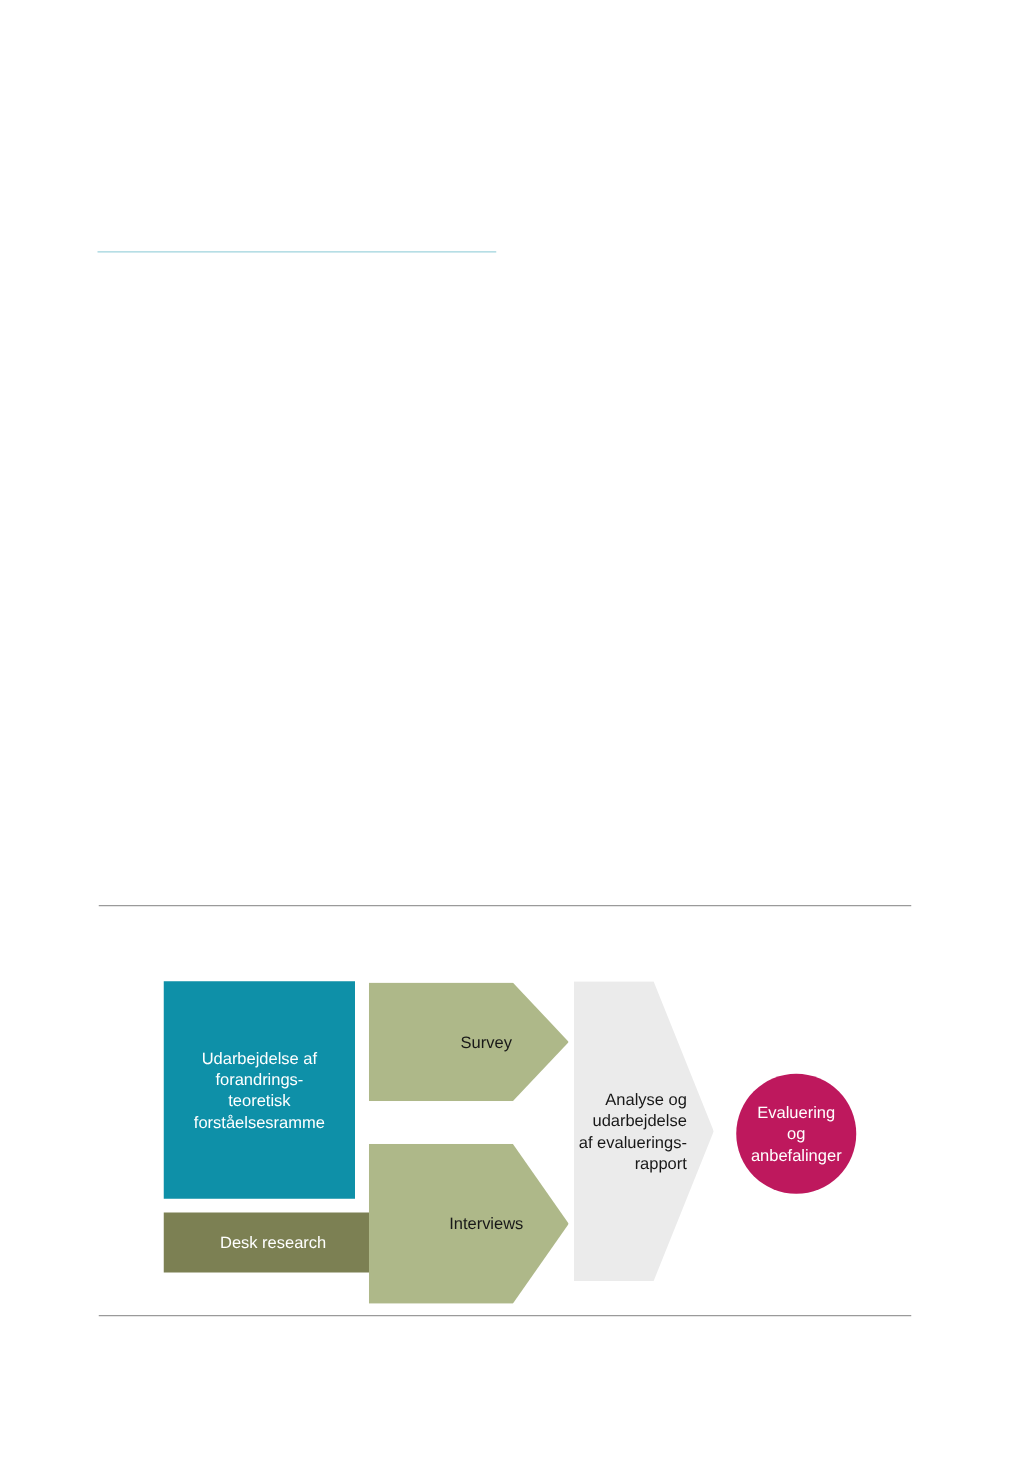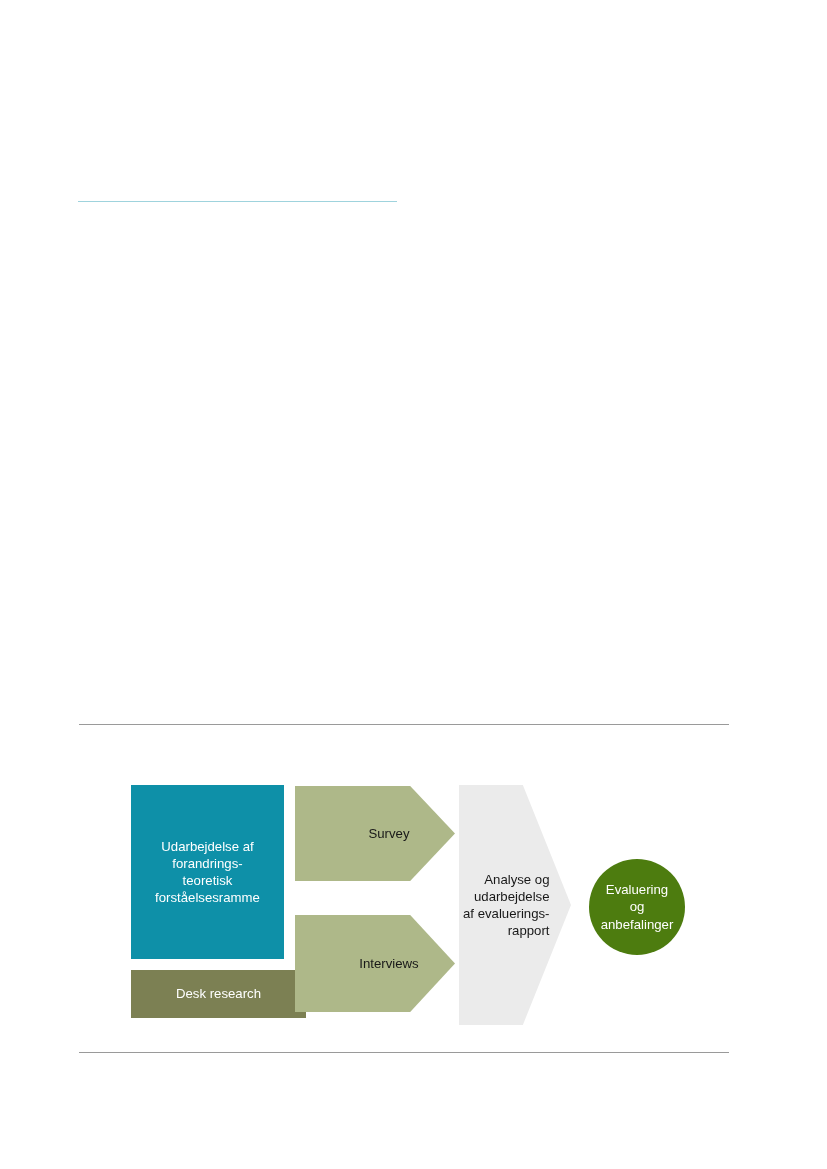--- a/index.html
+++ b/index.html
@@ -108,21 +108,21 @@
   .arrow-survey {
     left: 295px;
     top: 786px;
     width: 160px;
     height: 95px;
   }
   .arrow-interviews {
     left: 295px;
     top: 915px;
     width: 160px;
-    height: 97px;
+    height: 128px;
   }
 
   
   .box-analysis {
     left: 459px;
     top: 785px;
     width: 112px;
     height: 240px;
     background: #ebebeb;
     color: #181818;
@@ -137,21 +137,21 @@
     text-align: right;
   }
 
   
   .circle-result {
     left: 589px;
     top: 859px;
     width: 96px;
     height: 96px;
     border-radius: 50%;
-    background: #4d7c0f;
+    background: #be185d;
     color: #ffffff;
     font-size: 13.2px;
   }
 </style>
 </head>
 <body>
 
 <div class="page">
 
   <div class="top-rule"></div>

